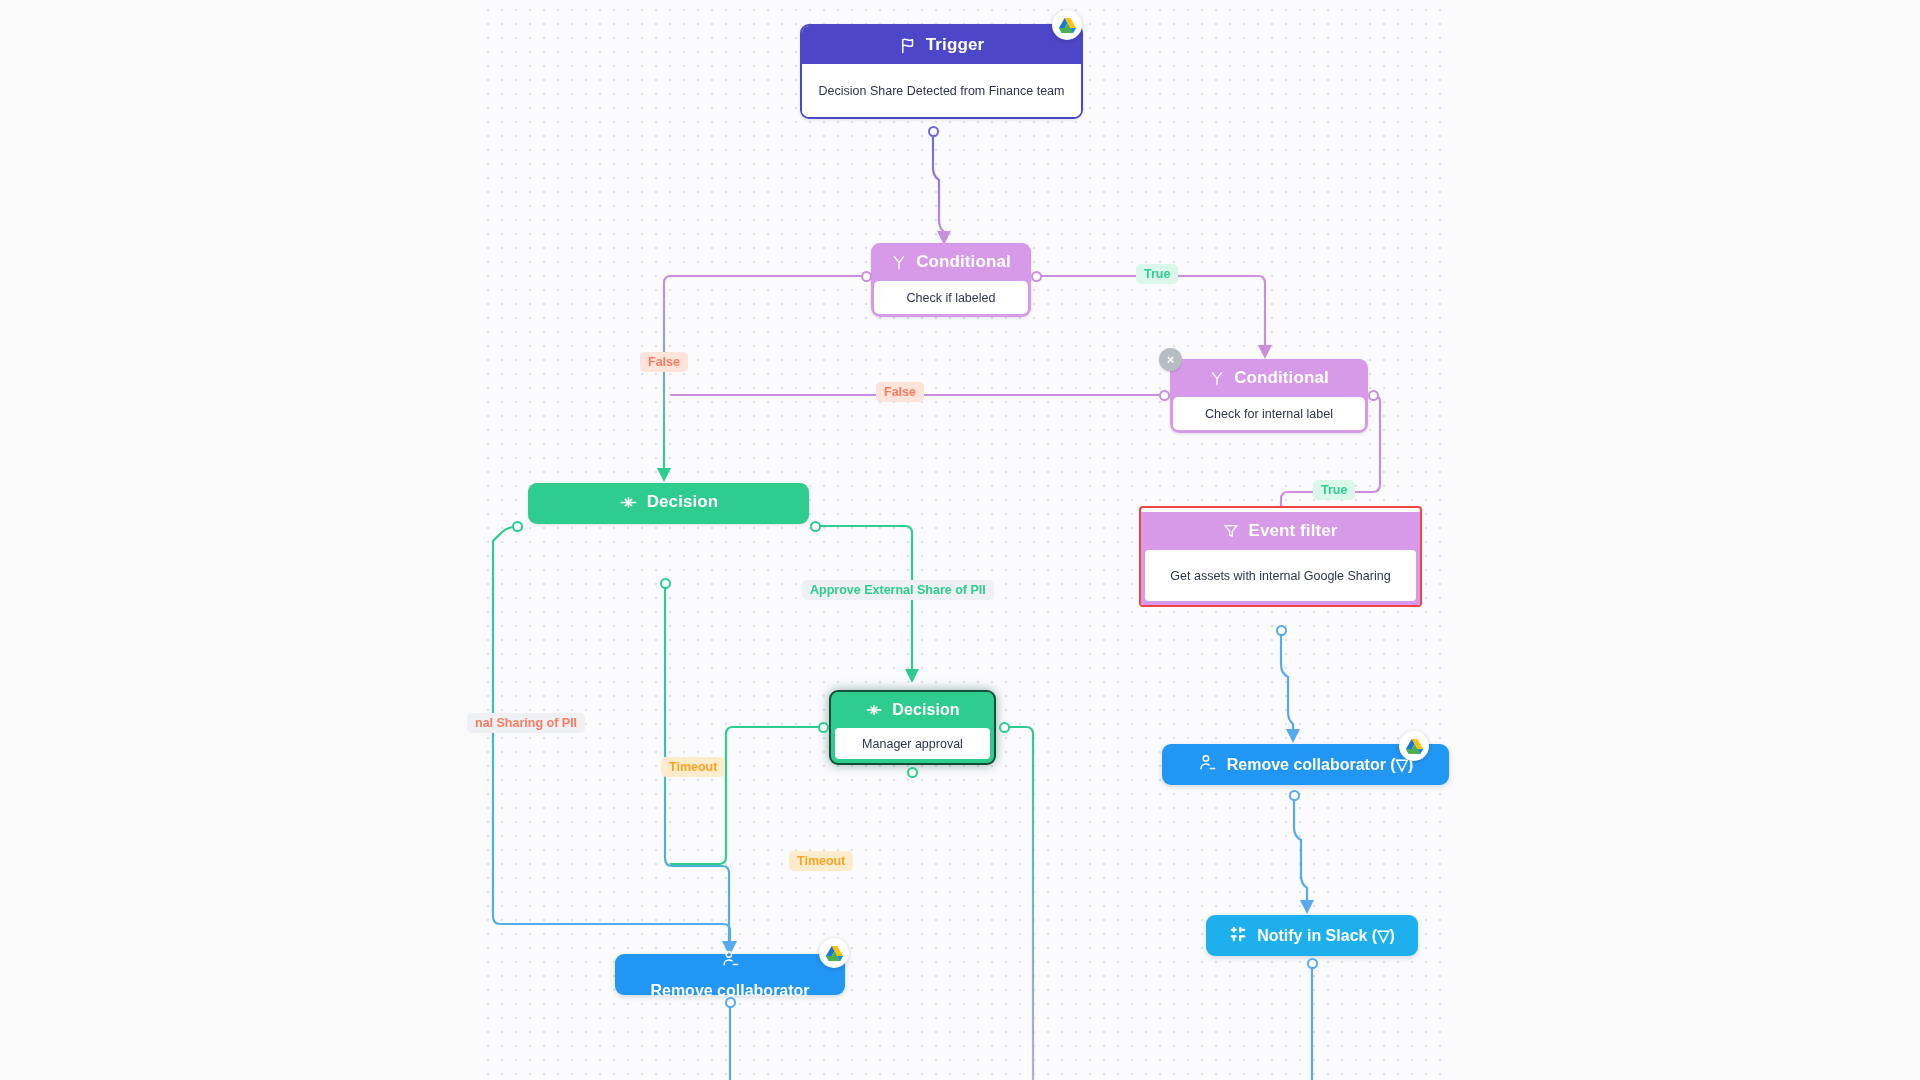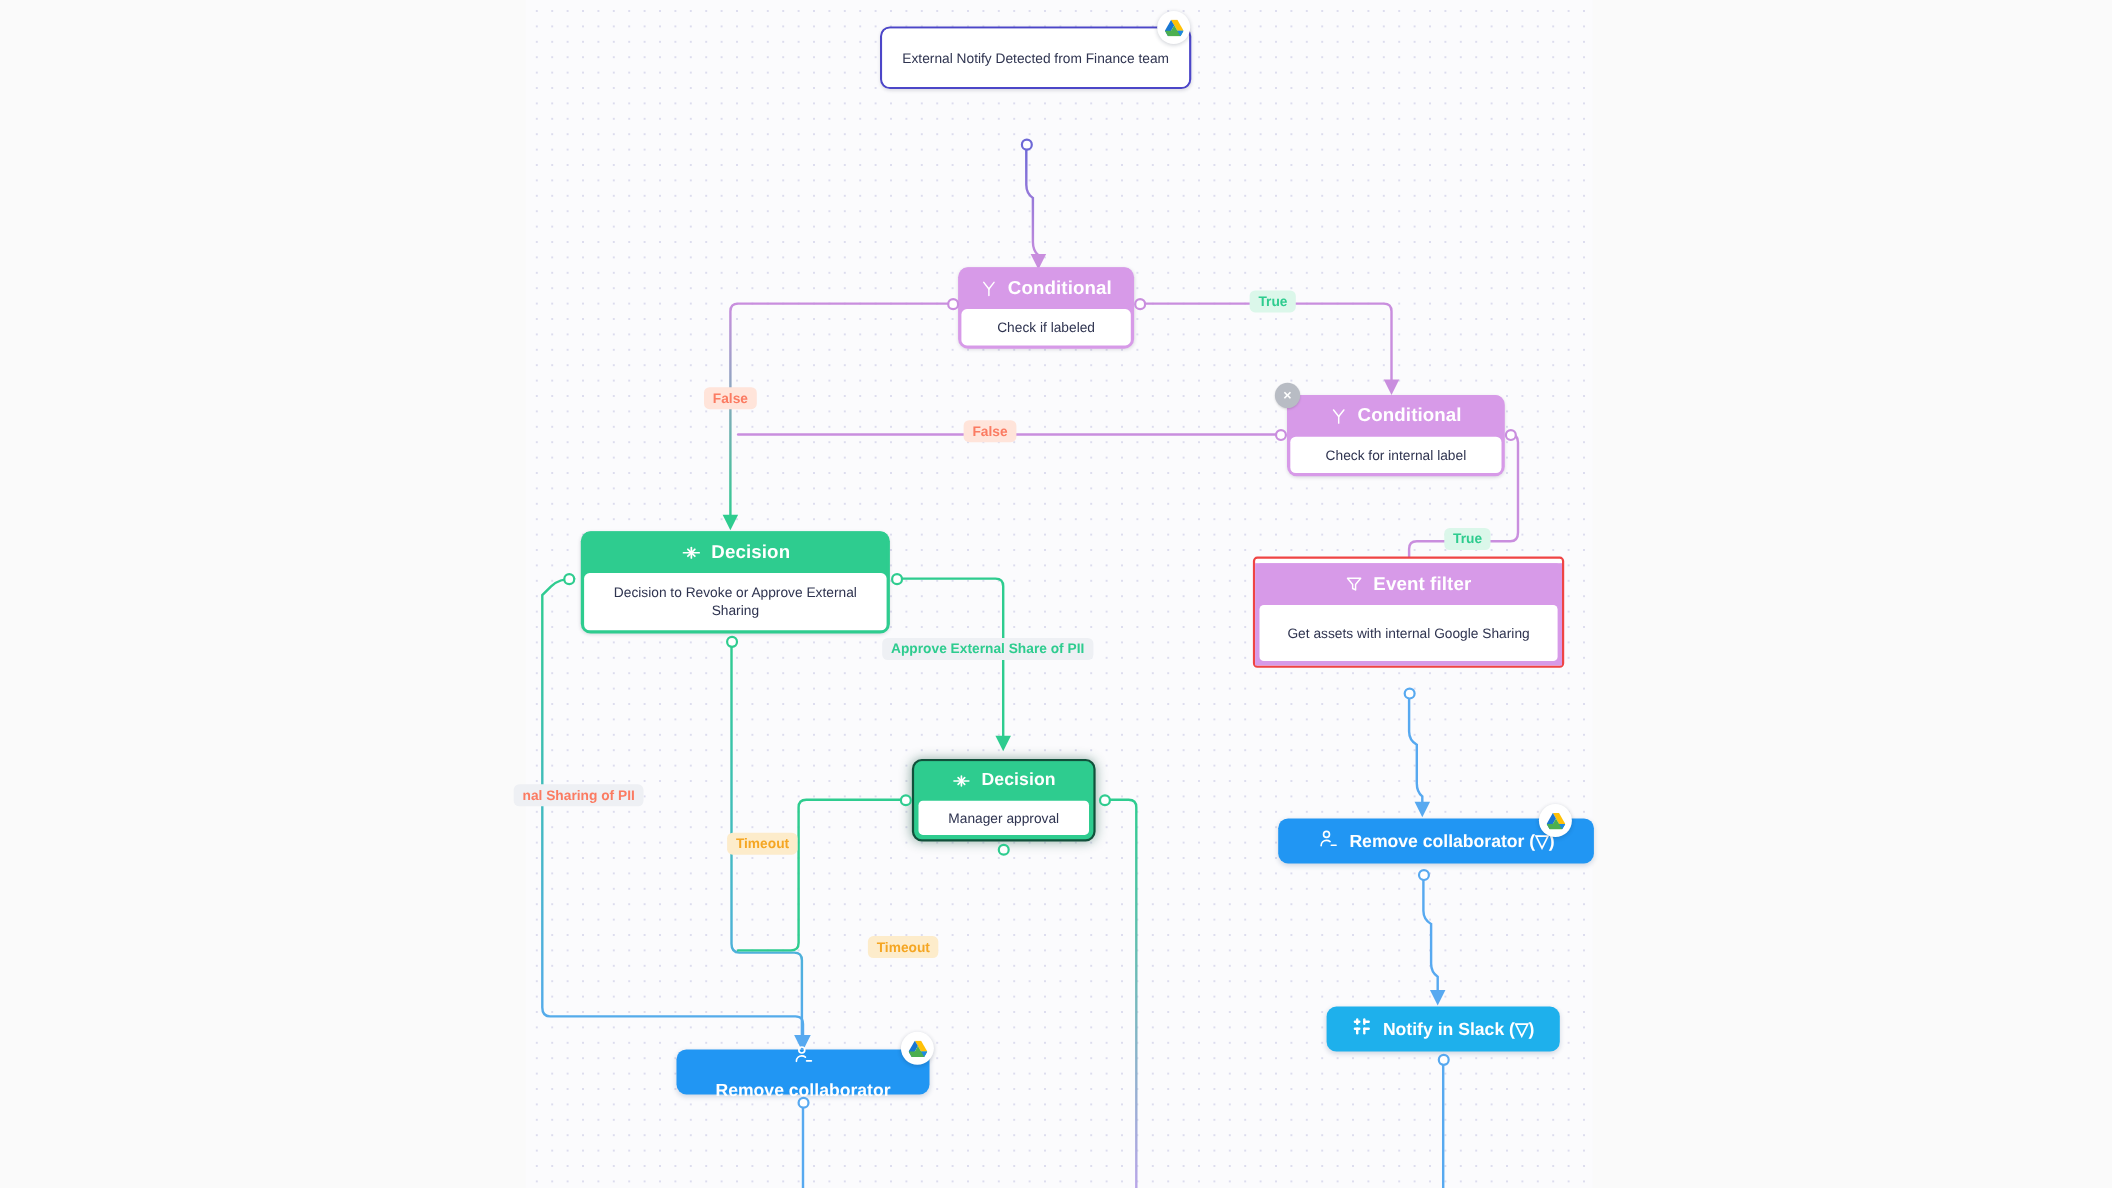--- a/index.html
+++ b/index.html
@@ -273,21 +273,30 @@
   <div class="elabel l-false" style="left:640px; top:352px;">False</div>
   <div class="elabel l-false" style="left:876px; top:382px;">False</div>
   <div class="elabel l-true" style="left:1313px; top:480px;">True</div>
   <div class="elabel l-green" style="left:802px; top:580px;">Approve External Share of PII</div>
   <div class="elabel l-salmon" style="left:467px; top:713px;">nal Sharing of PII</div>
   <div class="elabel l-timeout" style="left:661px; top:757px;">Timeout</div>
   <div class="elabel l-timeout" style="left:789px; top:851px;">Timeout</div>
 
   <div class="node" id="node-trigger">
     <div class="box">
-      <div class="body">External Notify Detected from Finance team</div>
+      <div class="hdr">
+        <span>
+          <svg width="18" height="18" viewBox="0 0 24 24" fill="none" stroke="#fff" stroke-width="2" stroke-linecap="round" stroke-linejoin="round">
+            <path d="M5 22V5"></path>
+              <path d="M5 5c4-3 8 3 13 0v8c-5 3-9-3-13 0"></path>
+          </svg>
+        </span>
+        <span>Trigger</span>
+      </div>
+      <div class="body">Decision Share Detected from Finance team</div>
     </div>
     <div class="badge" style="left:252px; top:-14px;">
       <svg width="17" height="15" viewBox="0 0 48 42">
         <path d="M16 0 L32 0 L48 28 L32 28 Z" fill="#ffc107"></path>
         <path d="M16 0 L0 28 L8 42 L24 14 Z" fill="#1976d2"></path>
         <path d="M0 28 L8 42 L40 42 L48 28 Z" fill="#4caf50"></path>
         <path d="M16 0 L24 14 L32 0 Z" fill="#ffc107"></path>
         <path d="M24 14 L8 42 L40 42 Z" fill="#4caf50"></path>
         <path d="M32 28 L48 28 L40 42 Z" fill="#1e88e5"></path>
       </svg>
@@ -333,21 +342,20 @@
         <span>
           <svg width="19" height="19" viewBox="0 0 24 24" fill="none" stroke="#fff" stroke-width="2" stroke-linecap="round">
             <path d="M3 12 H21"></path>
               <path d="M12 6 L12 18"></path>
               <path d="M8 8 L12 12 L8 16"></path>
               <path d="M16 8 L12 12 L16 16"></path>
           </svg>
         </span>
         <span>Decision</span>
       </div>
-      <div class="body">Decision to Revoke or Approve External Sharing</div>
     </div>
   </div>
 
   <div class="node" id="node-dec2">
     <div class="box">
       <div class="hdr">
         <span>
           <svg width="18" height="18" viewBox="0 0 24 24" fill="none" stroke="#fff" stroke-width="2" stroke-linecap="round">
             <path d="M3 12 H21"></path>
               <path d="M12 6 L12 18"></path>

